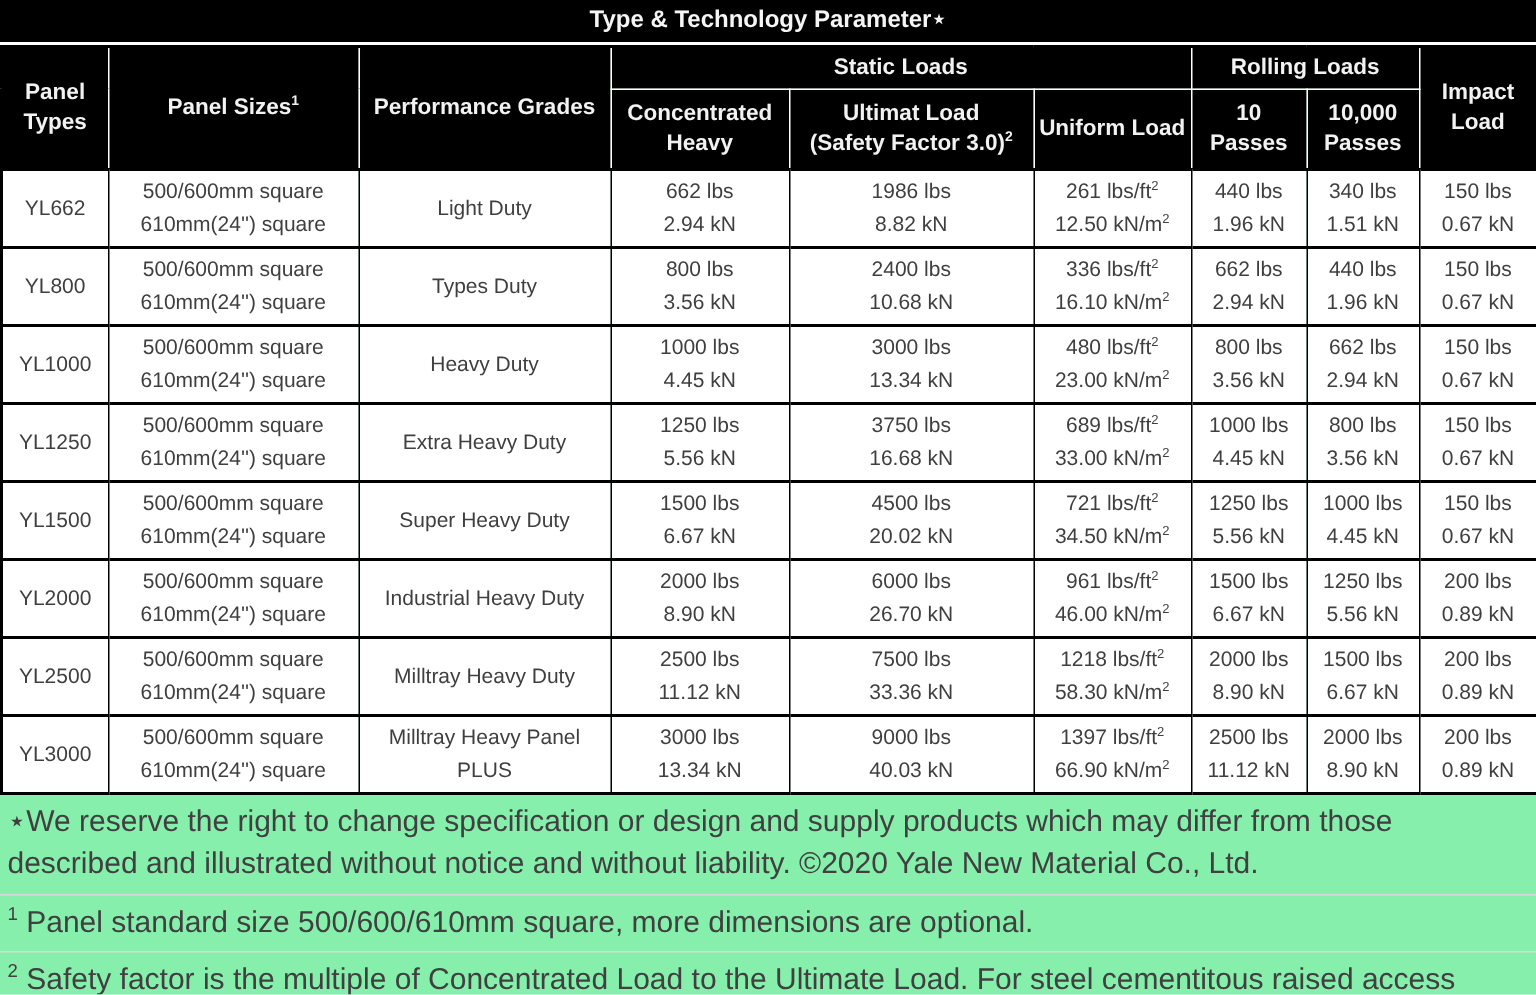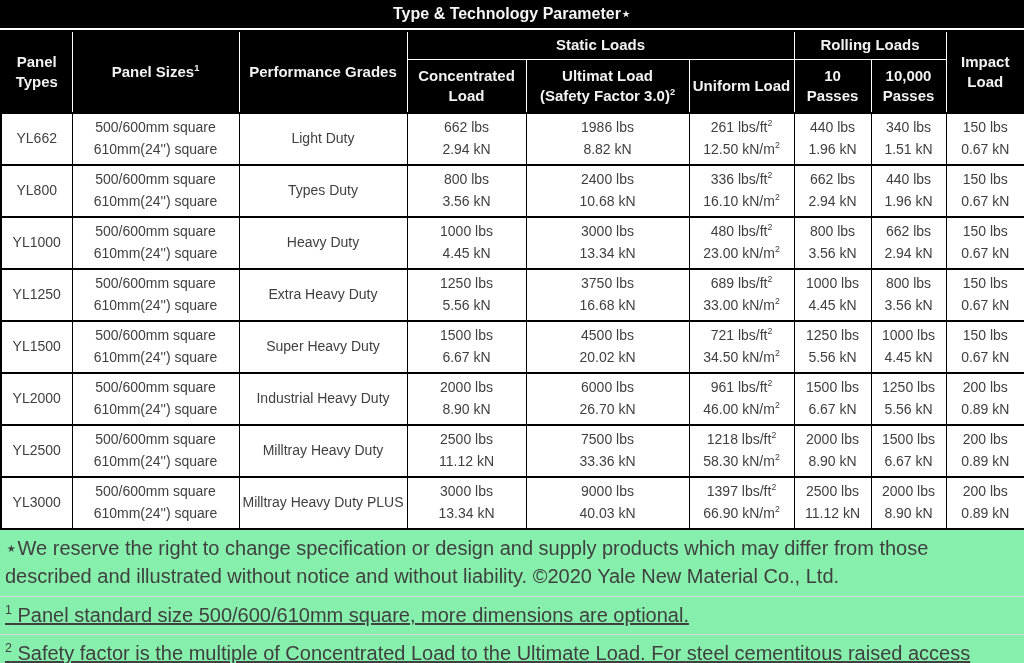--- a/index.html
+++ b/index.html
@@ -71,21 +71,21 @@
     flex-direction: column;
     justify-content: space-between;
     border-bottom: 3px solid #1c1c1c;
   }
   .footnote {
     color: #404040;
     font-size: 20px;
     line-height: 1.42;
     padding: 4px 10px 5px 5px;
   }
-  .footnote + .footnote { border-top: 1px solid #d9d9d9; text-decoration: underline; }
+  .footnote + .footnote { border-top: 1px solid #d9d9d9; }
 </style>
 </head>
 <body>
 
 <div class="sheet">
 
   <div class="title-bar">Type &amp; Technology Parameter⋆</div>
 
   <table class="spec">
     <colgroup>
@@ -102,21 +102,21 @@
     <thead>
       <tr class="band-row">
         <th rowspan="2">Panel Types</th>
         <th rowspan="2">Panel Sizes<sup>1</sup></th>
         <th rowspan="2">Performance Grades</th>
         <th colspan="3">Static Loads</th>
         <th colspan="2">Rolling Loads</th>
         <th rowspan="2">Impact Load</th>
       </tr>
       <tr class="sub-row">
-        <th>Concentrated Load</th>
+        <th>Concentrated Heavy</th>
         <th>
           <span class="hline">Ultimat Load</span>
           <span class="hline">(Safety Factor 3.0)<sup>2</sup></span>
         </th>
         <th>Uniform Load</th>
         <th>10 Passes</th>
         <th>10,000 Passes</th>
       </tr>
     </thead>
     <tbody id="spec-body">
@@ -374,21 +374,21 @@
         </tr>
         <tr>
           <td>
             <span class="line">YL3000</span>
           </td>
           <td>
             <span class="line">500/600mm square</span>
             <span class="line">610mm(24'') square</span>
           </td>
           <td>
-            <span class="line">Milltray Heavy Duty PLUS</span>
+            <span class="line">Milltray Heavy Panel PLUS</span>
           </td>
           <td>
             <span class="line">3000 lbs</span>
             <span class="line">13.34 kN</span>
           </td>
           <td>
             <span class="line">9000 lbs</span>
             <span class="line">40.03 kN</span>
           </td>
           <td>

